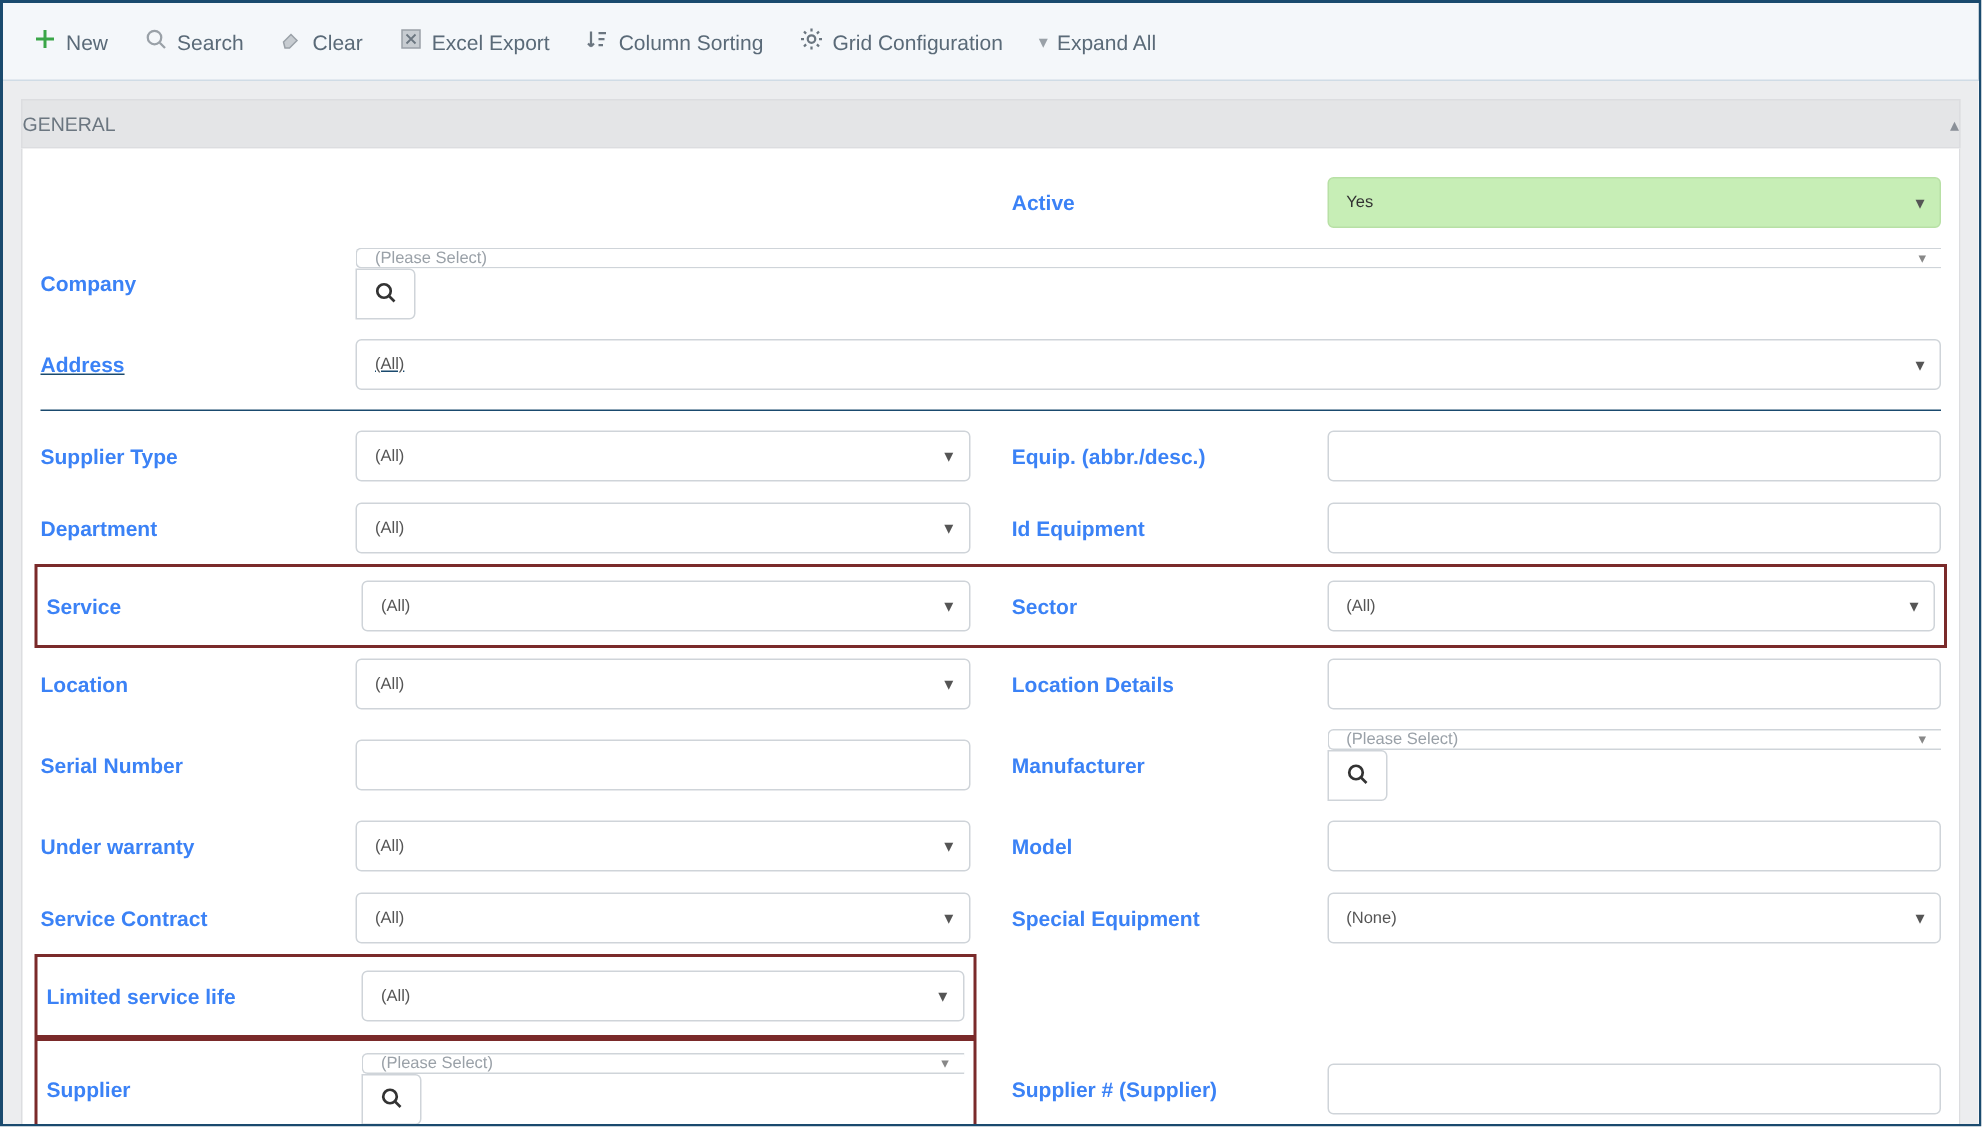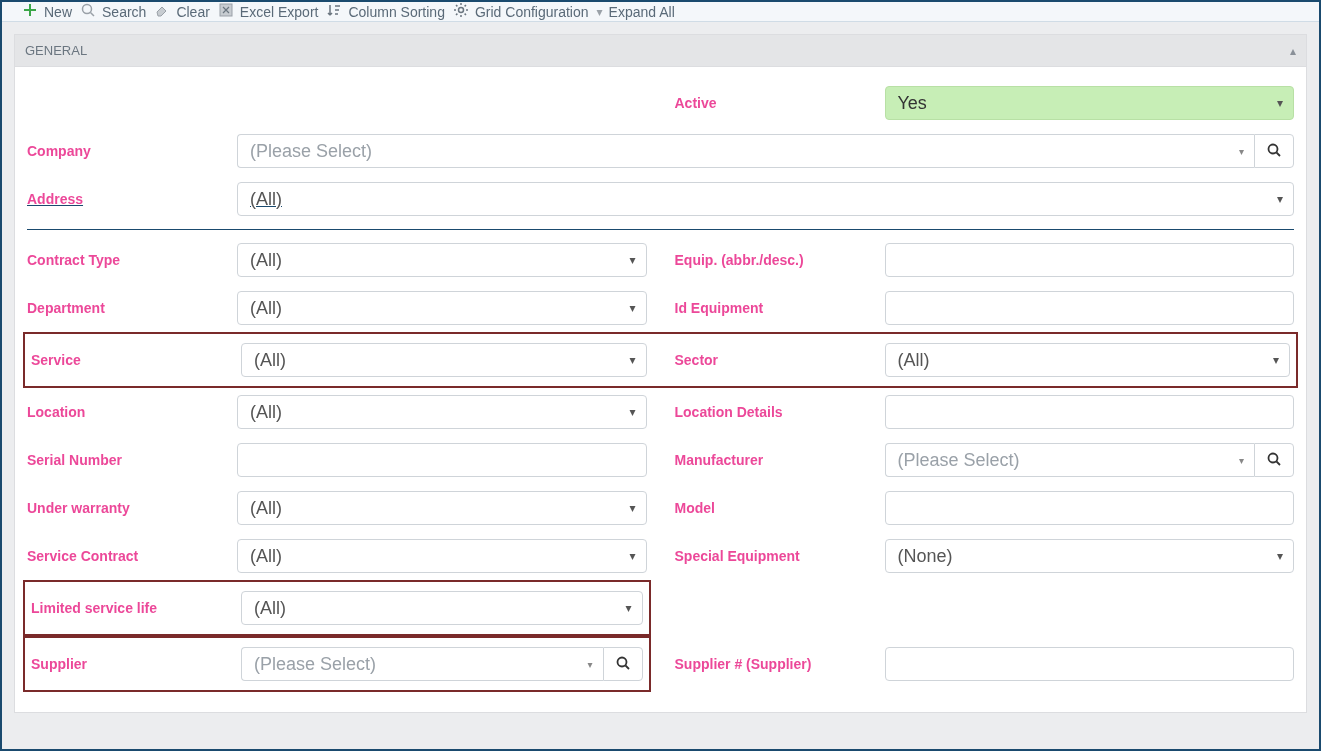--- a/index.html
+++ b/index.html
@@ -20,23 +20,23 @@
     background: #a2b9cc;
     border-bottom: 1px solid #7a9abb;
     padding: 6px 12px;
     font-weight: bold;
     font-size: 16px;
     color: #1a4a6e;
   }
   .toolbar {
     background: #f4f7fa;
     border-bottom: 1px solid #d0dce6;
-    padding: 0 20px;
-    display: flex;
-    gap: 8px;
+    padding: 16px 20px;
+    display: flex;
+    gap: 24px;
     align-items: center;
   }
   .toolbar-item {
     display: flex;
     align-items: center;
     gap: 6px;
     color: #5a6a78;
     cursor: pointer;
     font-size: 14px;
   }
@@ -44,21 +44,21 @@
   .body-area {
     background: #ecedef;
     flex: 1;
     padding: 12px;
     overflow: auto;
   }
   .section-header {
     background: #e4e5e7;
     color: #6b7680;
     font-size: 13px;
-    padding: 8px 10px;
+    padding: 8px 0;
     display: flex;
     justify-content: space-between;
     align-items: center;
     border: 1px solid #dcdde0;
   }
   .section-body {
     background: #fff;
     border: 1px solid #dcdde0;
     border-top: none;
     padding: 12px 8px 20px 8px;
@@ -71,36 +71,36 @@
   .form-row {
     display: flex;
     align-items: center;
     padding: 6px 4px;
     min-height: 48px;
   }
   .form-label {
     width: 210px;
     flex-shrink: 0;
     font-weight: 600;
-    color: #ec4899;
+    color: #3b82f6;
     font-size: 14px;
   }
   .form-control {
     flex: 1;
     display: flex;
     gap: 0;
   }
   .select, .input, .combo {
     width: 100%;
     height: 34px;
     border: 1px solid #cfd4d9;
     border-radius: 4px;
     background: #fff;
     padding: 0 28px 0 12px;
-    font-size: 18px;
+    font-size: 11px;
     color: #555;
     position: relative;
     display: flex;
     align-items: center;
   }
   .select::after, .combo::after {
     content: "▾";
     position: absolute;
     right: 10px;
     color: #555;
@@ -112,20 +112,21 @@
     font-size: 10px;
   }
   .select.green {
     background: #c7eeb6;
     border-color: #b8e0a5;
     color: #333;
   }
   .input-with-btn {
     display: flex;
     width: 100%;
+    flex-direction: column;
   }
   .input-with-btn .combo, .input-with-btn .select {
     border-top-right-radius: 0;
     border-bottom-right-radius: 0;
     border-right: none;
     flex: 1;
   }
   .lookup-btn {
     width: 40px;
     height: 34px;
@@ -253,21 +254,21 @@
           <div class="form-control">
             <div class="select">
                 <span>(All)</span>
               </div>
           </div>
         </div>
 
         <div class="hr-row"></div>
 
         <div class="form-row">
-          <div class="form-label">Contract Type</div>
+          <div class="form-label">Supplier Type</div>
           <div class="form-control">
               <div class="select">
                 <span>(All)</span>
               </div>
             </div>
         </div>
         <div class="form-row">
           <div class="form-label">Equip. (abbr./desc.)</div>
           <div class="form-control">
               <div class="input"></div>

